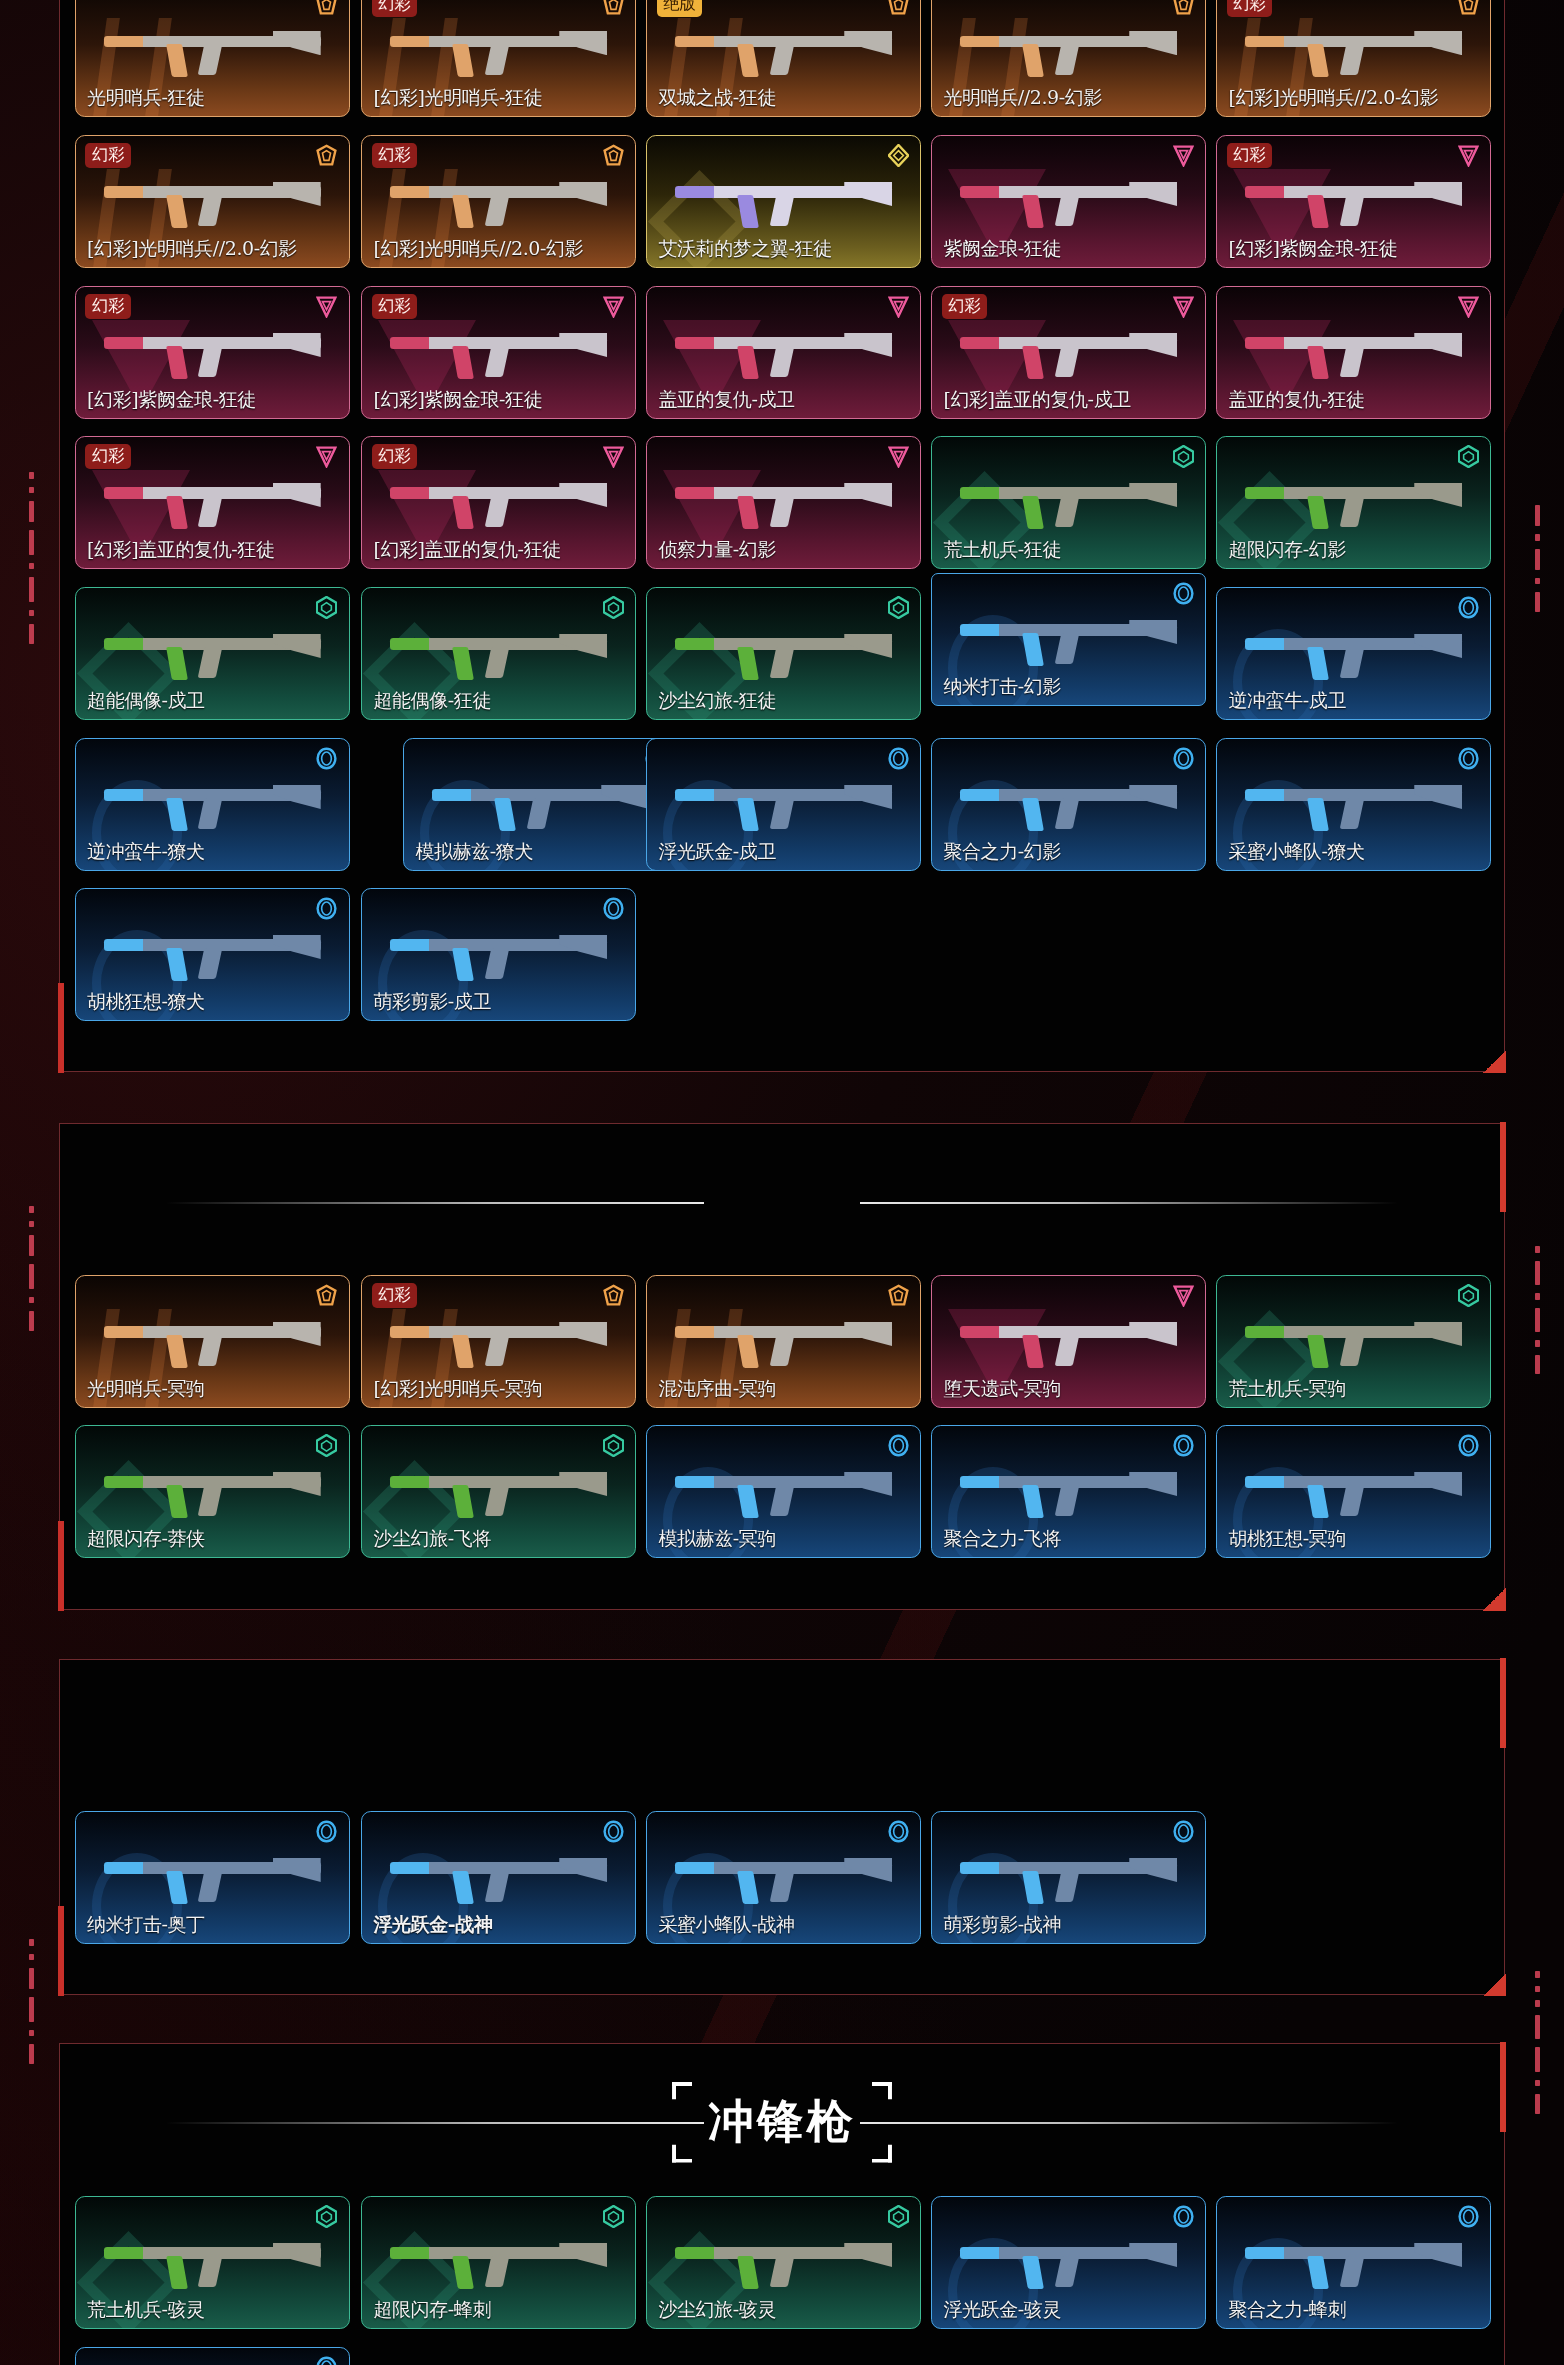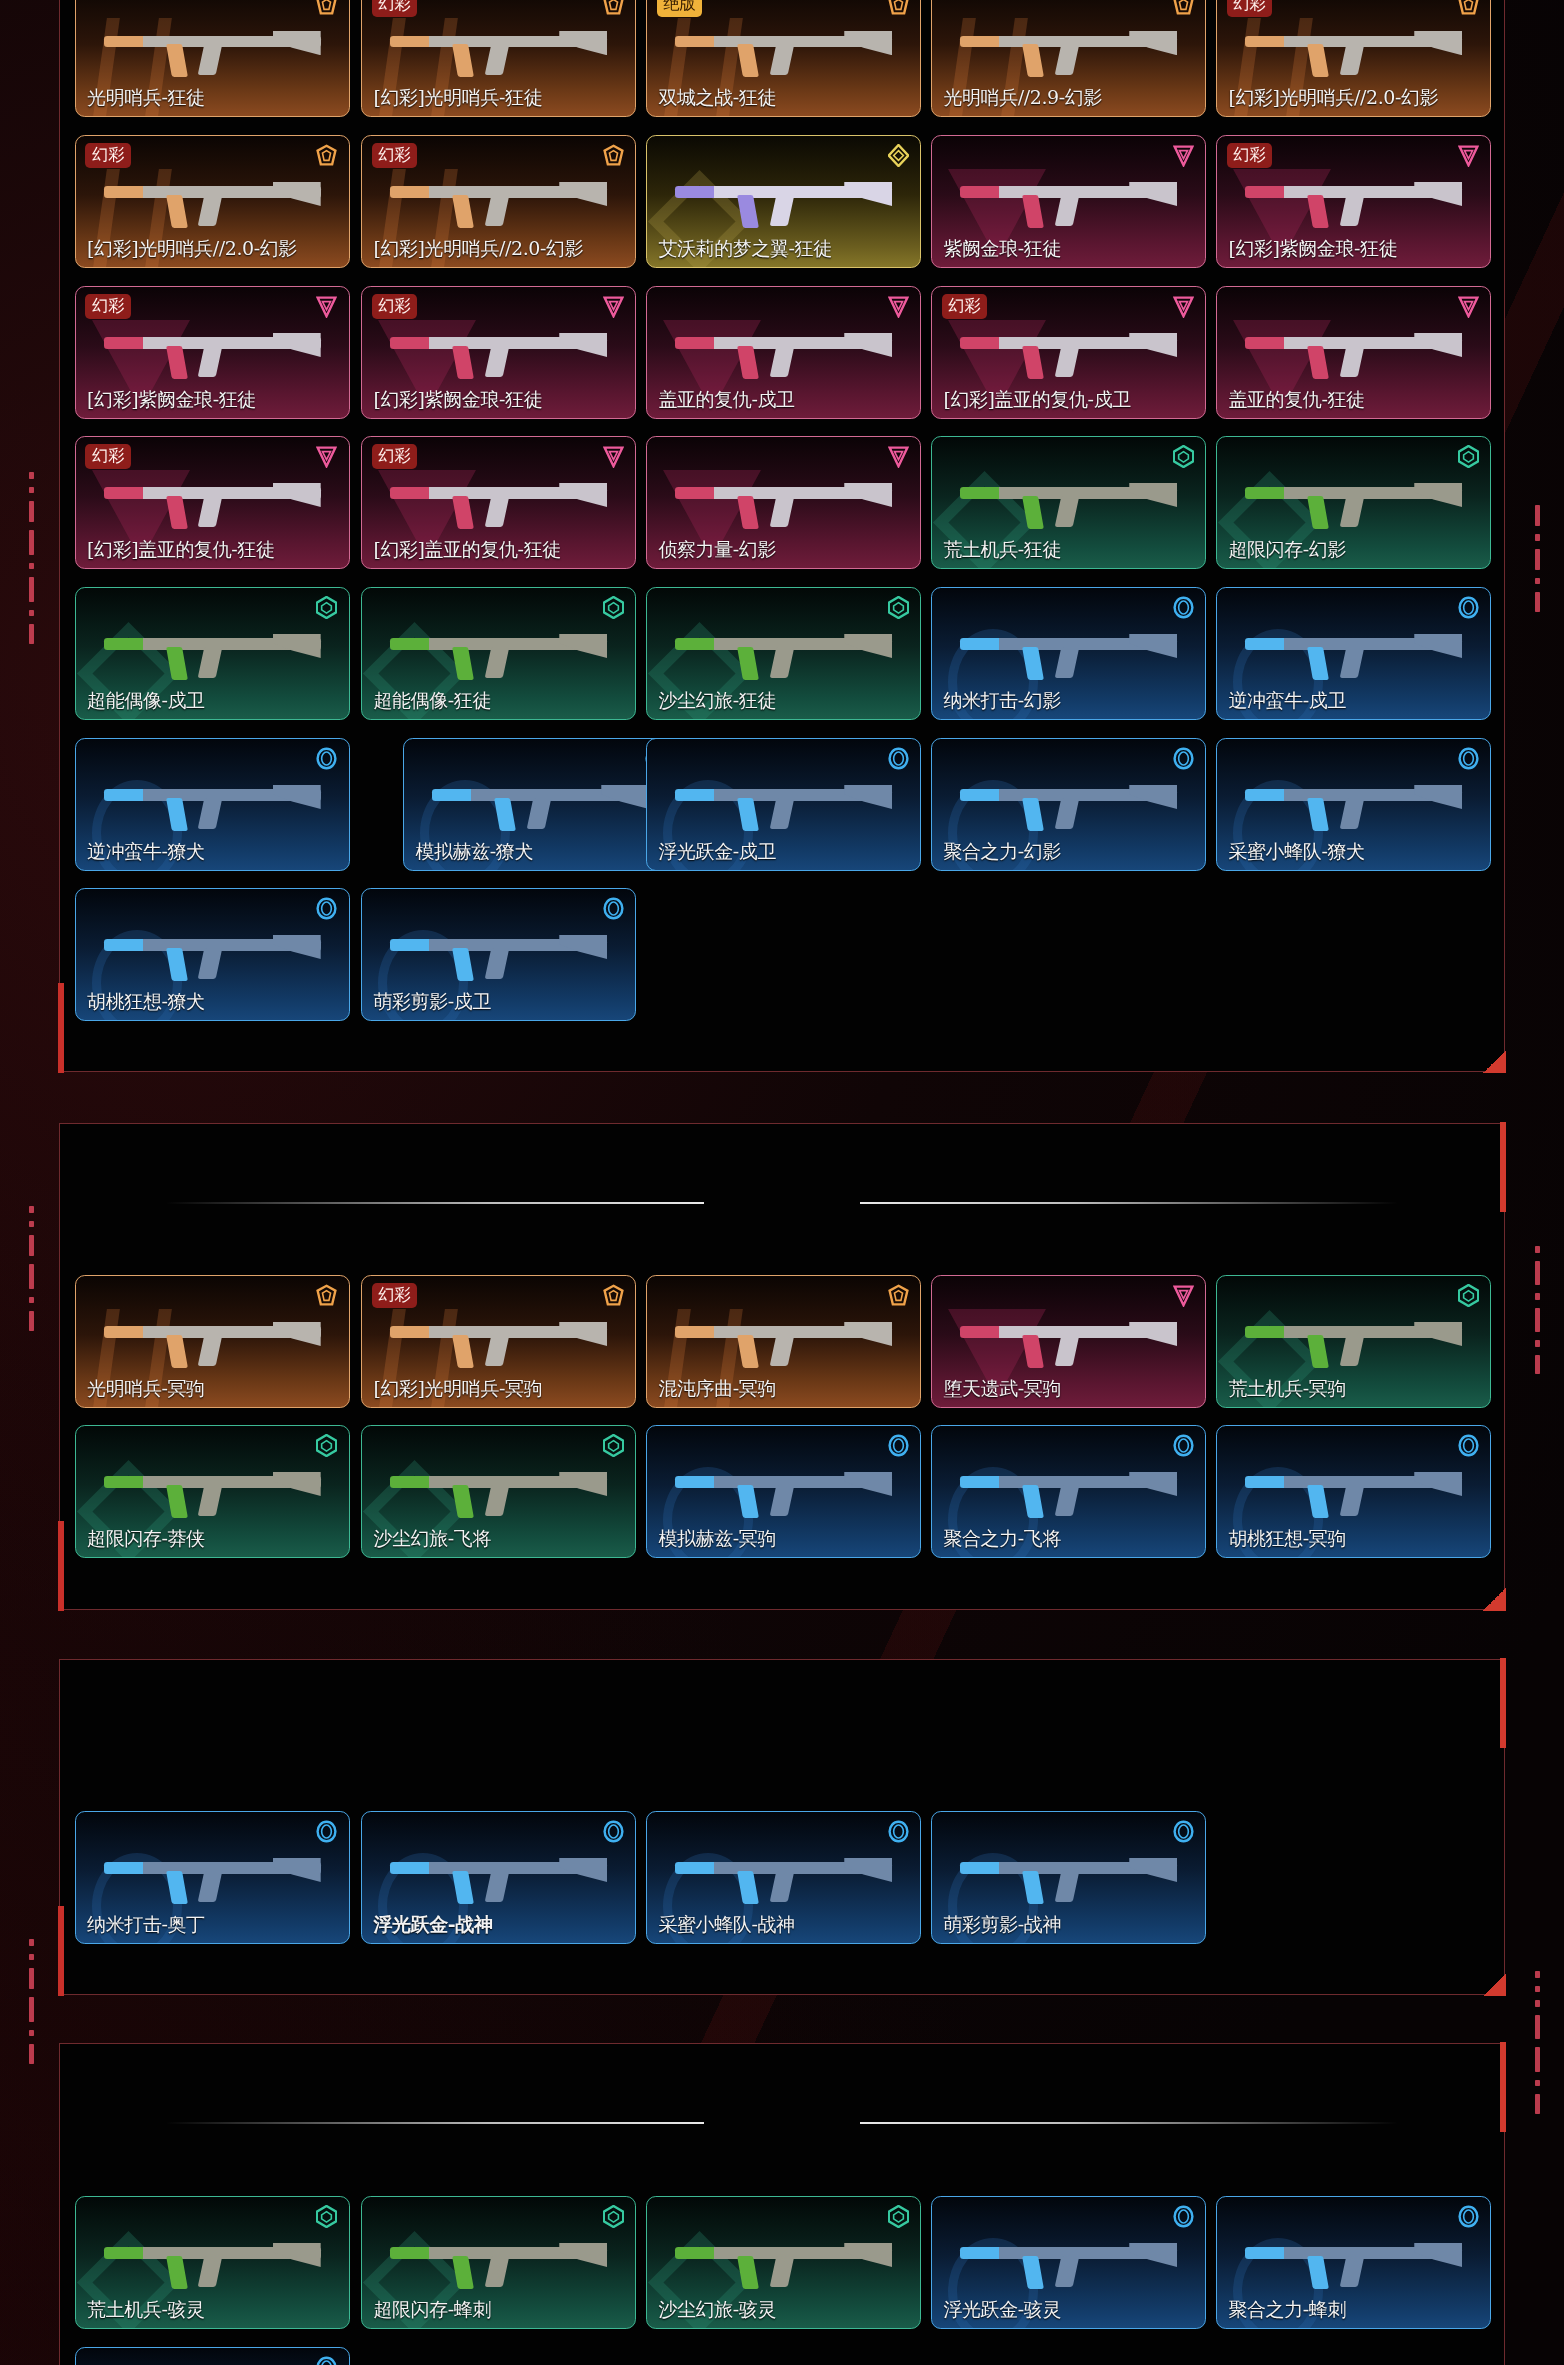--- a/index.html
+++ b/index.html
@@ -465,21 +465,21 @@
           <div class="mag" style="background:#5cb03a"></div>
           <div class="grip" style="background:#9a9a8c"></div>
           <div class="stock" style="background:#9a9a8c"></div>
         </div>
         <span class="tier-icon"><svg viewBox="0 0 26 28">
             <polygon points="13,1 25,8 25,20 13,27 1,20 1,8" fill="none" stroke="#36c9a0" stroke-width="3"></polygon>
             <polygon points="13,8 19,12 19,17 13,21 7,17 7,12" fill="none" stroke="#36c9a0" stroke-width="2"></polygon>
           </svg></span>
         <span class="name">沙尘幻旅-狂徒</span>
       </div>
-      <div class="card blue" style="left: 871px; top: 619px;">
+      <div class="card blue" style="left: 871px; top: 605px; border-radius: 7px;">
         <div class="deco"></div>
         <div class="gun">
           <div class="barrel" style="background:linear-gradient(90deg,#52b6f0 0 18%,#6f88a8 18% 100%)"></div>
           <div class="mag" style="background:#52b6f0"></div>
           <div class="grip" style="background:#6f88a8"></div>
           <div class="stock" style="background:#6f88a8"></div>
         </div>
         <span class="tier-icon"><svg viewBox="0 0 26 28">
             <ellipse cx="13" cy="14" rx="11" ry="12" fill="none" stroke="#3fb0f0" stroke-width="3"></ellipse>
             <ellipse cx="13" cy="14" rx="6" ry="8" fill="none" stroke="#3fb0f0" stroke-width="2"></ellipse>
@@ -815,20 +815,23 @@
           </svg></span>
         <span class="name">萌彩剪影-战神</span>
       </div>
     </div>
 </section>
 
 <section class="panel" style="top:2043px; height:375px;">
   <div class="strip-tr"></div>
   <div class="section-title" style="top:33px;">
     <div class="line l"></div>
+    <div class="bracket">
+      <span class="bracket-text">冲锋枪</span>
+    </div>
     <div class="line r"></div>
   </div>
   <div id="grid-smgs">
       <div class="card green" style="left: 14.7px; top: 152px;">
         <div class="deco"></div>
         <div class="gun">
           <div class="barrel" style="background:linear-gradient(90deg,#5cb03a 0 18%,#9a9a8c 18% 100%)"></div>
           <div class="mag" style="background:#5cb03a"></div>
           <div class="grip" style="background:#9a9a8c"></div>
           <div class="stock" style="background:#9a9a8c"></div>

